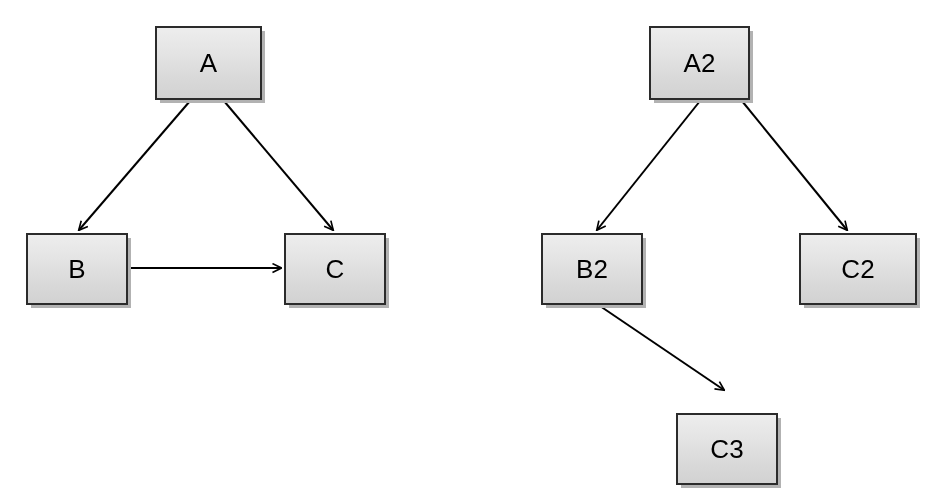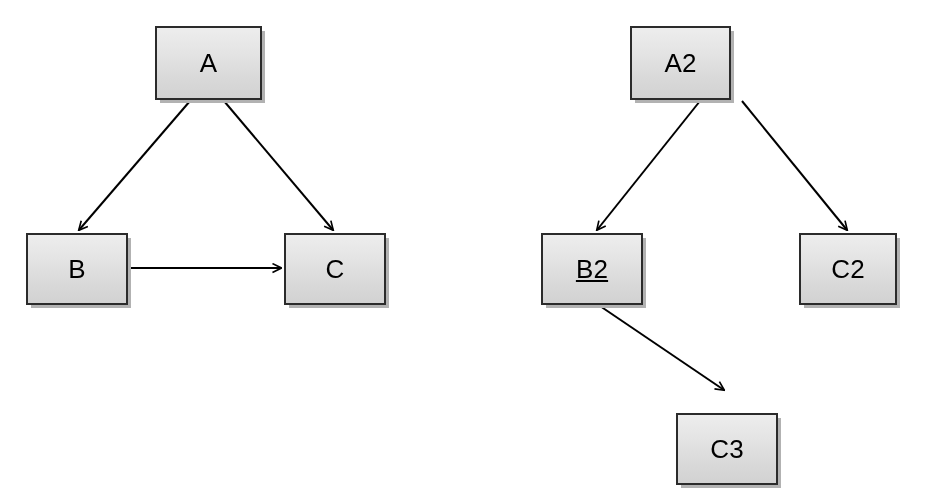--- a/index.html
+++ b/index.html
@@ -70,27 +70,27 @@
   <div id="nodes-group">
       <div class="node" style="left: 155px; top: 26px; width: 107px; height: 74px;">
         <span class="node-label">A</span>
       </div>
       <div class="node" style="left: 26px; top: 233px; width: 102px; height: 72px;">
         <span class="node-label">B</span>
       </div>
       <div class="node" style="left: 284px; top: 233px; width: 102px; height: 72px;">
         <span class="node-label">C</span>
       </div>
-      <div class="node" style="left: 630px; top: 26px; width: 101px; height: 74px;">
+      <div class="node" style="left: 649px; top: 26px; width: 101px; height: 74px;">
         <span class="node-label">A2</span>
       </div>
-      <div class="node" style="left: 541px; top: 233px; width: 102px; height: 72px; text-decoration: underline;">
+      <div class="node" style="left: 541px; top: 233px; width: 102px; height: 72px;">
         <span class="node-label">B2</span>
       </div>
-      <div class="node" style="left: 799px; top: 233px; width: 98px; height: 72px; align-items: center;">
+      <div class="node" style="left: 799px; top: 233px; width: 118px; height: 72px; align-items: center;">
         <span class="node-label">C2</span>
       </div>
       <div class="node" style="left: 676px; top: 413px; width: 102px; height: 72px;">
         <span class="node-label">C3</span>
       </div>
     </div>
 
 </div>
 
 </body></html>

